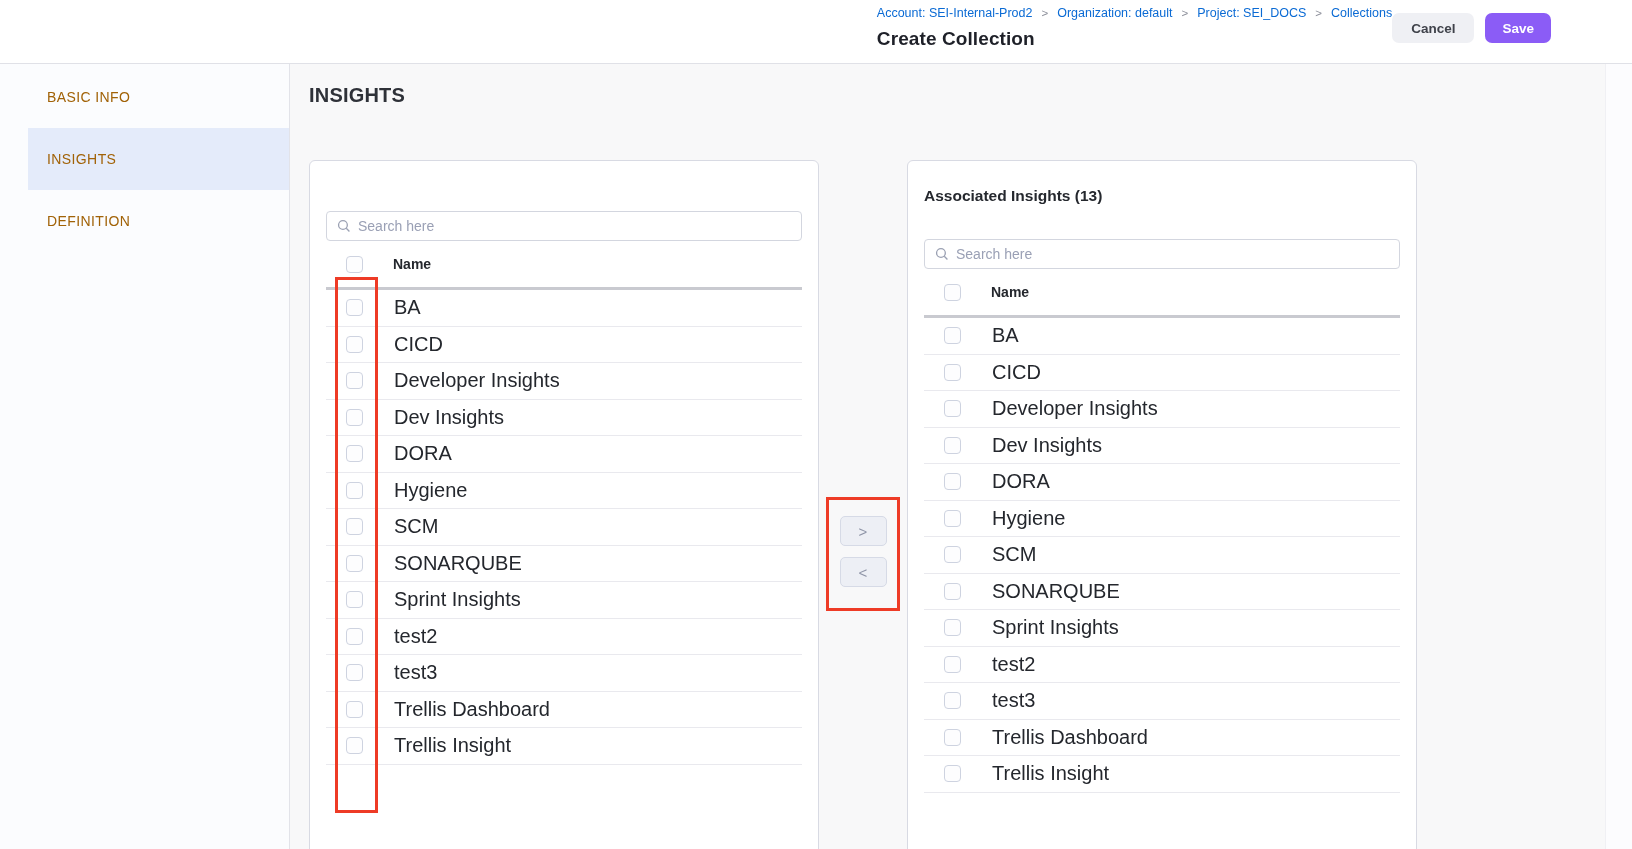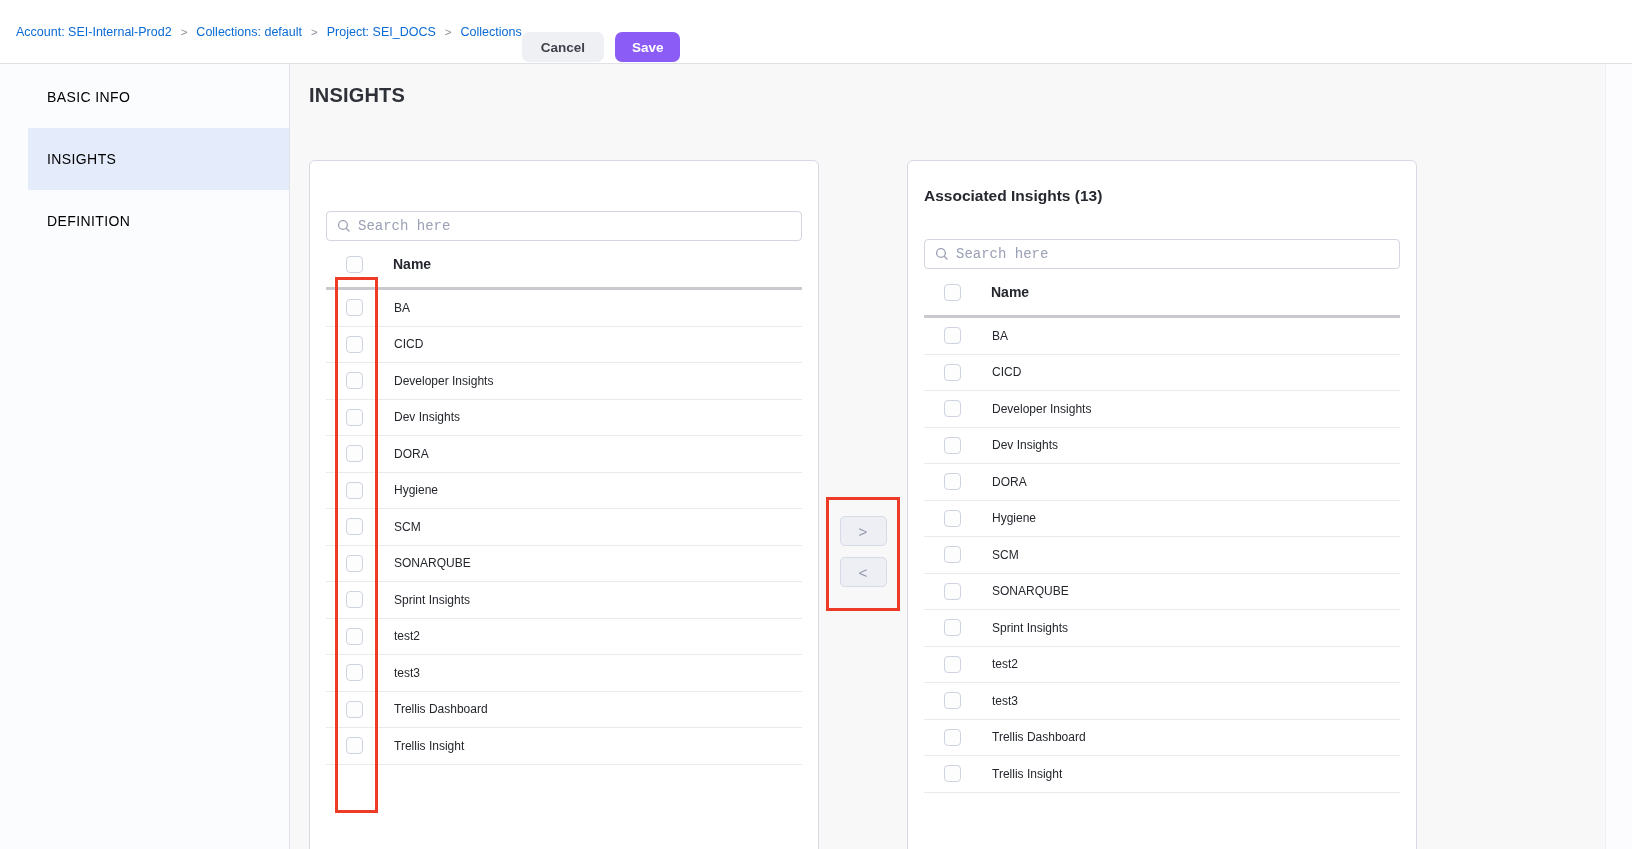--- a/index.html
+++ b/index.html
@@ -8,22 +8,22 @@
     font-family: "Liberation Sans", sans-serif;
     background:#ffffff;
     color:#24272d;
     overflow:hidden;
     position:relative;
   }
 
   
   .header {
     height:64px; background:#fff; border-bottom:1px solid #e0e1e7;
-    display:flex; justify-content:flex-start;
-    padding:24px 81px 0 16px;
+    display:flex; justify-content:flex-end;
+    padding:5px 81px 0 16px;
   }
   .breadcrumb { display:flex; align-items:center; gap:9px; font-size:12.5px; height:16px; }
   .crumb { display:inline-flex; align-items:center; gap:9px; }
   .crumb-label { color:#0a6ad4; cursor:pointer; }
   .crumb-sep { color:#8b8e99; font-size:11.5px; }
   .crumb:last-child .crumb-sep { display:none; }
   .page-title { font-size:19px; font-weight:700; color:#1e2028; margin-top:7px; letter-spacing:0.1px; }
   .header-actions { display:flex; gap:11px; padding-top:8px; }
   .btn { height:30px; border:none; border-radius:7px; font-family:inherit;
          font-size:13.5px; font-weight:600; cursor:pointer; }
@@ -31,60 +31,60 @@
   .btn-save   { background:#8b5cf6; color:#ffffff; padding:0 17px; }
 
   
   .body { display:flex; height:785px; }
   .sidebar {
     width:290px; background:#fbfcfe; border-right:1px solid #e2e3e9;
     padding-top:2px; flex-shrink:0;
   }
   .nav-item {
     height:62px; display:flex; align-items:center; padding-left:47px;
-    font-size:14px; letter-spacing:0.4px; color:#000000; cursor:pointer;
+    font-size:14px; letter-spacing:0.4px; color:#a16207; cursor:pointer;
   }
   .nav-item.active { background:#e4ebfa; margin-left:28px; padding-left:19px; }
 
   .main { flex:1; background:#f8f8f9; position:relative; padding:20px 0 0 19px; }
   .main-heading { font-size:20px; font-weight:600; color:#2e3138; letter-spacing:0.2px; }
   .main-subheading { font-size:15px; color:#717379; margin-top:14px; }
 
   
   .panels { position:absolute; left:19px; top:96px; display:flex; }
   .card {
     width:510px; height:760px; background:#fff;
     border:1px solid #d8dae3; border-radius:6px; padding:16px;
   }
   .card-title { font-size:15.5px; font-weight:600; color:#25282e; margin-top:10px; }
   .search {
     margin-top:34px; height:30px; border:1px solid #d3d6df; border-radius:4px;
     background:#fff; display:flex; align-items:center; padding:0 10px; gap:7px;
   }
   .search input {
-    border:none; outline:none; flex:1; font-family:Liberation Mono, monospace; font-size:14px; color:#24272d;
+    border:none; outline:none; flex:1; font-family:Liberation Sans, sans-serif; font-size:14px; color:#24272d;
     background:transparent;
   }
   .search input::placeholder { color:#9aa0b5; }
   .search-icon { display:flex; flex-shrink:0; }
 
   .table-head {
     height:49px; display:flex; align-items:center; padding-left:20px; gap:30px;
     border-bottom:3px solid #c9cad0;
   }
   .col-name { font-size:14px; font-weight:700; color:#24272d; }
   .row {
     height:36.5px; display:flex; align-items:center; padding-left:20px; gap:31px;
     border-bottom:1px solid #e9e9ee; cursor:pointer;
   }
   .checkbox {
     width:17px; height:17px; border:1px solid #ced3e0; border-radius:4px;
     background:#fdfdfe; flex-shrink:0; cursor:pointer;
   }
-  .row-label { font-size:12px; color:#24272d;text-align:right; }
+  .row-label { font-size:20px; color:#24272d;text-align:right; }
 
   
   .transfer-gap {
     width:88px; display:flex; flex-direction:column; align-items:center;
     padding-top:356px; gap:11px; flex-shrink:0;
   }
   .transfer-btn {
     width:47px; height:30px; background:#edeff5; border:1px solid #d6dae6;
     border-radius:5px; color:#8e94a7; font-size:15px; font-family:inherit;
     display:flex; align-items:center; justify-content:center; cursor:pointer;
@@ -106,32 +106,33 @@
 
 <div class="header">
   <div>
     <div class="breadcrumb">
 
     <span class="crumb">
           <span class="crumb-label">Account: SEI-Internal-Prod2</span>
           <span class="crumb-sep">&gt;</span>
         </span>
         <span class="crumb">
-          <span class="crumb-label">Collections: default</span>
+          <span class="crumb-label">Organization: default</span>
           <span class="crumb-sep">&gt;</span>
         </span>
         <span class="crumb">
           <span class="crumb-label">Project: SEI_DOCS</span>
           <span class="crumb-sep">&gt;</span>
         </span>
         <span class="crumb">
           <span class="crumb-label">Collections</span>
 
         </span>
       </div>
+    <div class="page-title">Create Collection</div>
   </div>
   <div class="header-actions">
     <button class="btn btn-cancel">Cancel</button>
     <button class="btn btn-save">Save</button>
   </div>
 </div>
 
 <div class="body">
 
   <div class="sidebar">

